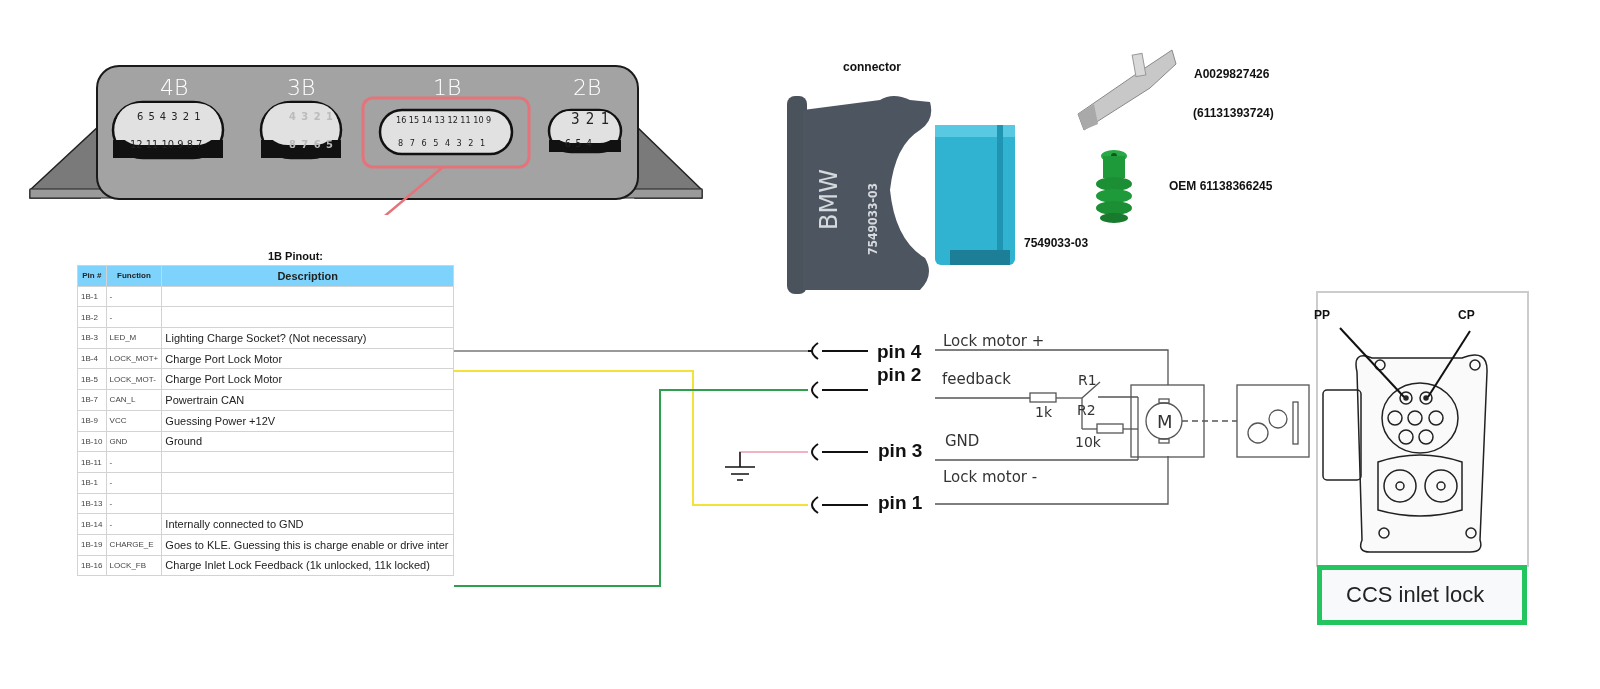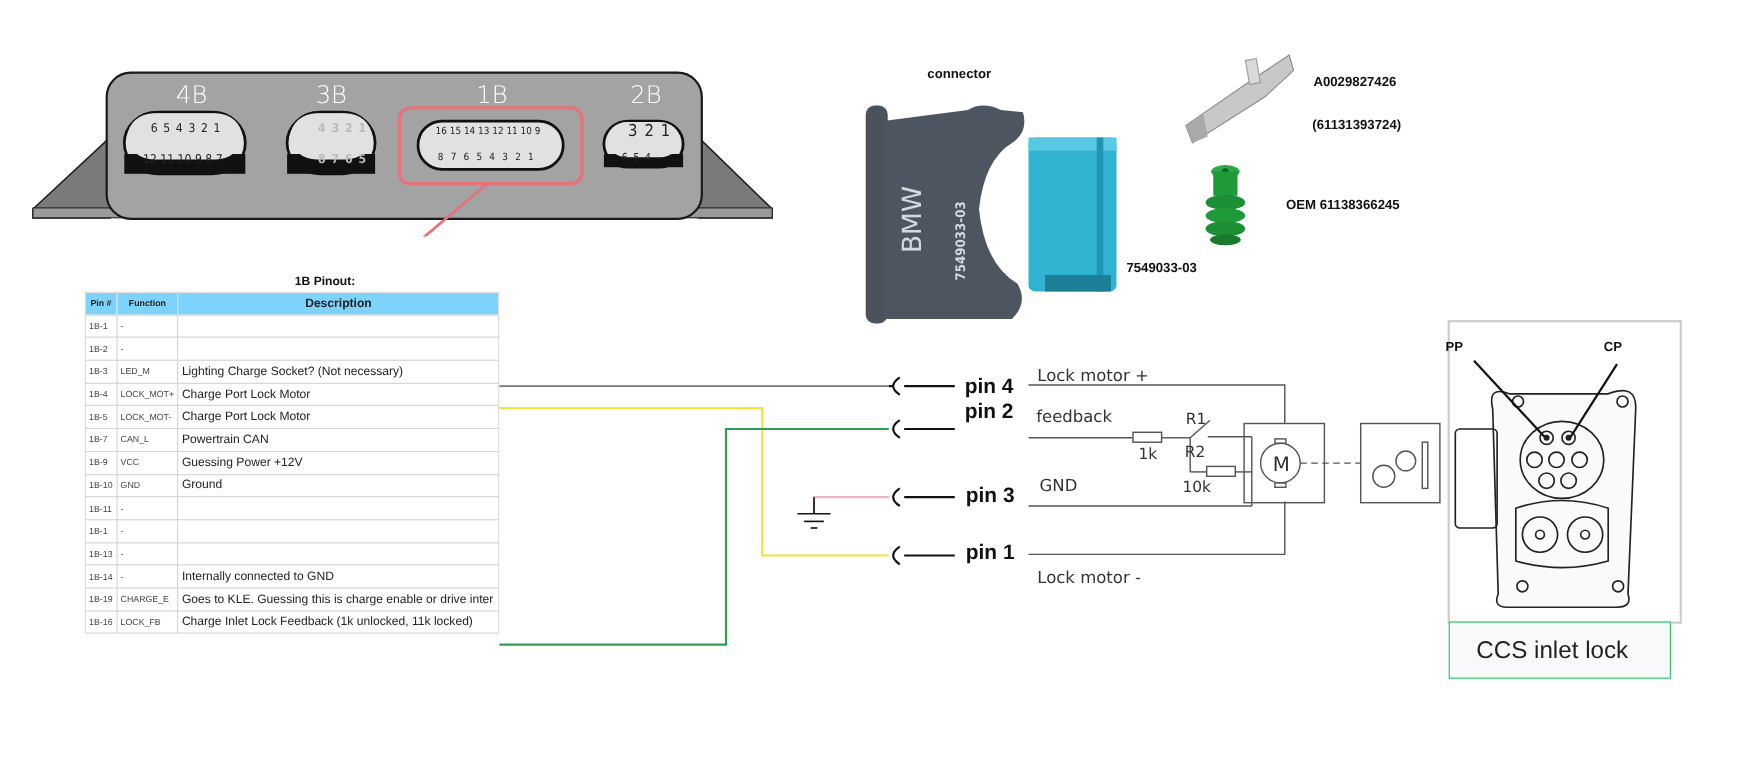--- a/index.html
+++ b/index.html
@@ -15,21 +15,21 @@
   table.pinout th, table.pinout td { border:1px solid #d3d3d3; padding:0 3px; height:19.7px; white-space:nowrap; overflow:hidden; }
   table.pinout th { background:#7dd3fc; font-weight:bold; color:#222; }
   table.pinout th.desc { font-size:11px; }
   table.pinout td.pin, table.pinout td.fn { font-size:8px; color:#444; }
   table.pinout td.desc { font-size:11px; color:#222; }
   .tablewrap { position:absolute; left:77px; top:265px; width:377px; height:335px; overflow:hidden; }
   
   .big-b { position:absolute; font-weight:bold; color:#111; font-size:12px; }
   .pin-label { position:absolute; font-weight:bold; font-size:19px; color:#111; }
   .sig-label { position:absolute; font-size:15px; color:#333; font-family:"DejaVu Sans", sans-serif; }
-  .ccs-caption { position:absolute; left:1317px; top:565px; width:200px; height:50px; background:#f8f9fa; border:1px solid #22c55e;text-decoration:underline; }
+  .ccs-caption { position:absolute; left:1317px; top:565px; width:200px; height:50px; background:#f8f9fa; border:5px solid #22c55e;text-decoration:underline; }
   .ccs-caption span { position:absolute; left:24px; top:12px; font-size:22px; color:#222; }
 </style>
 </head>
 <body>
 
 <svg class="abs" style="left:0;top:0" width="720" height="215">
 
   <polygon points="30,190 100,125 100,198 30,198" fill="#7a7a7a" stroke="#222" stroke-width="1.5"></polygon>
   <polygon points="702,190 635,125 635,198 702,198" fill="#7a7a7a" stroke="#222" stroke-width="1.5"></polygon>
   <rect x="30" y="189" width="672" height="9" fill="#9a9a9a" stroke="#222" stroke-width="1"></rect>
@@ -288,20 +288,20 @@
 </svg>
 
 <span class="pin-label" style="left:877px;top:341px">pin 4</span>
 <span class="pin-label" style="left:877px;top:364px">pin 2</span>
 <span class="pin-label" style="left:878px;top:440px">pin 3</span>
 <span class="pin-label" style="left:878px;top:492px">pin 1</span>
 
 <span class="sig-label" style="left:943px;top:332px">Lock motor +</span>
 <span class="sig-label" style="left:942px;top:370px">feedback</span>
 <span class="sig-label" style="left:945px;top:432px">GND</span>
-<span class="sig-label" style="left:943px;top:516px">Lock motor -</span>
+<span class="sig-label" style="left:943px;top:468px">Lock motor -</span>
 
 <span class="big-b" style="left:1314px;top:308px">PP</span>
 <span class="big-b" style="left:1458px;top:308px">CP</span>
 
 <div class="ccs-caption">
   <span>CCS inlet lock</span>
 </div>
 
 </body></html>

